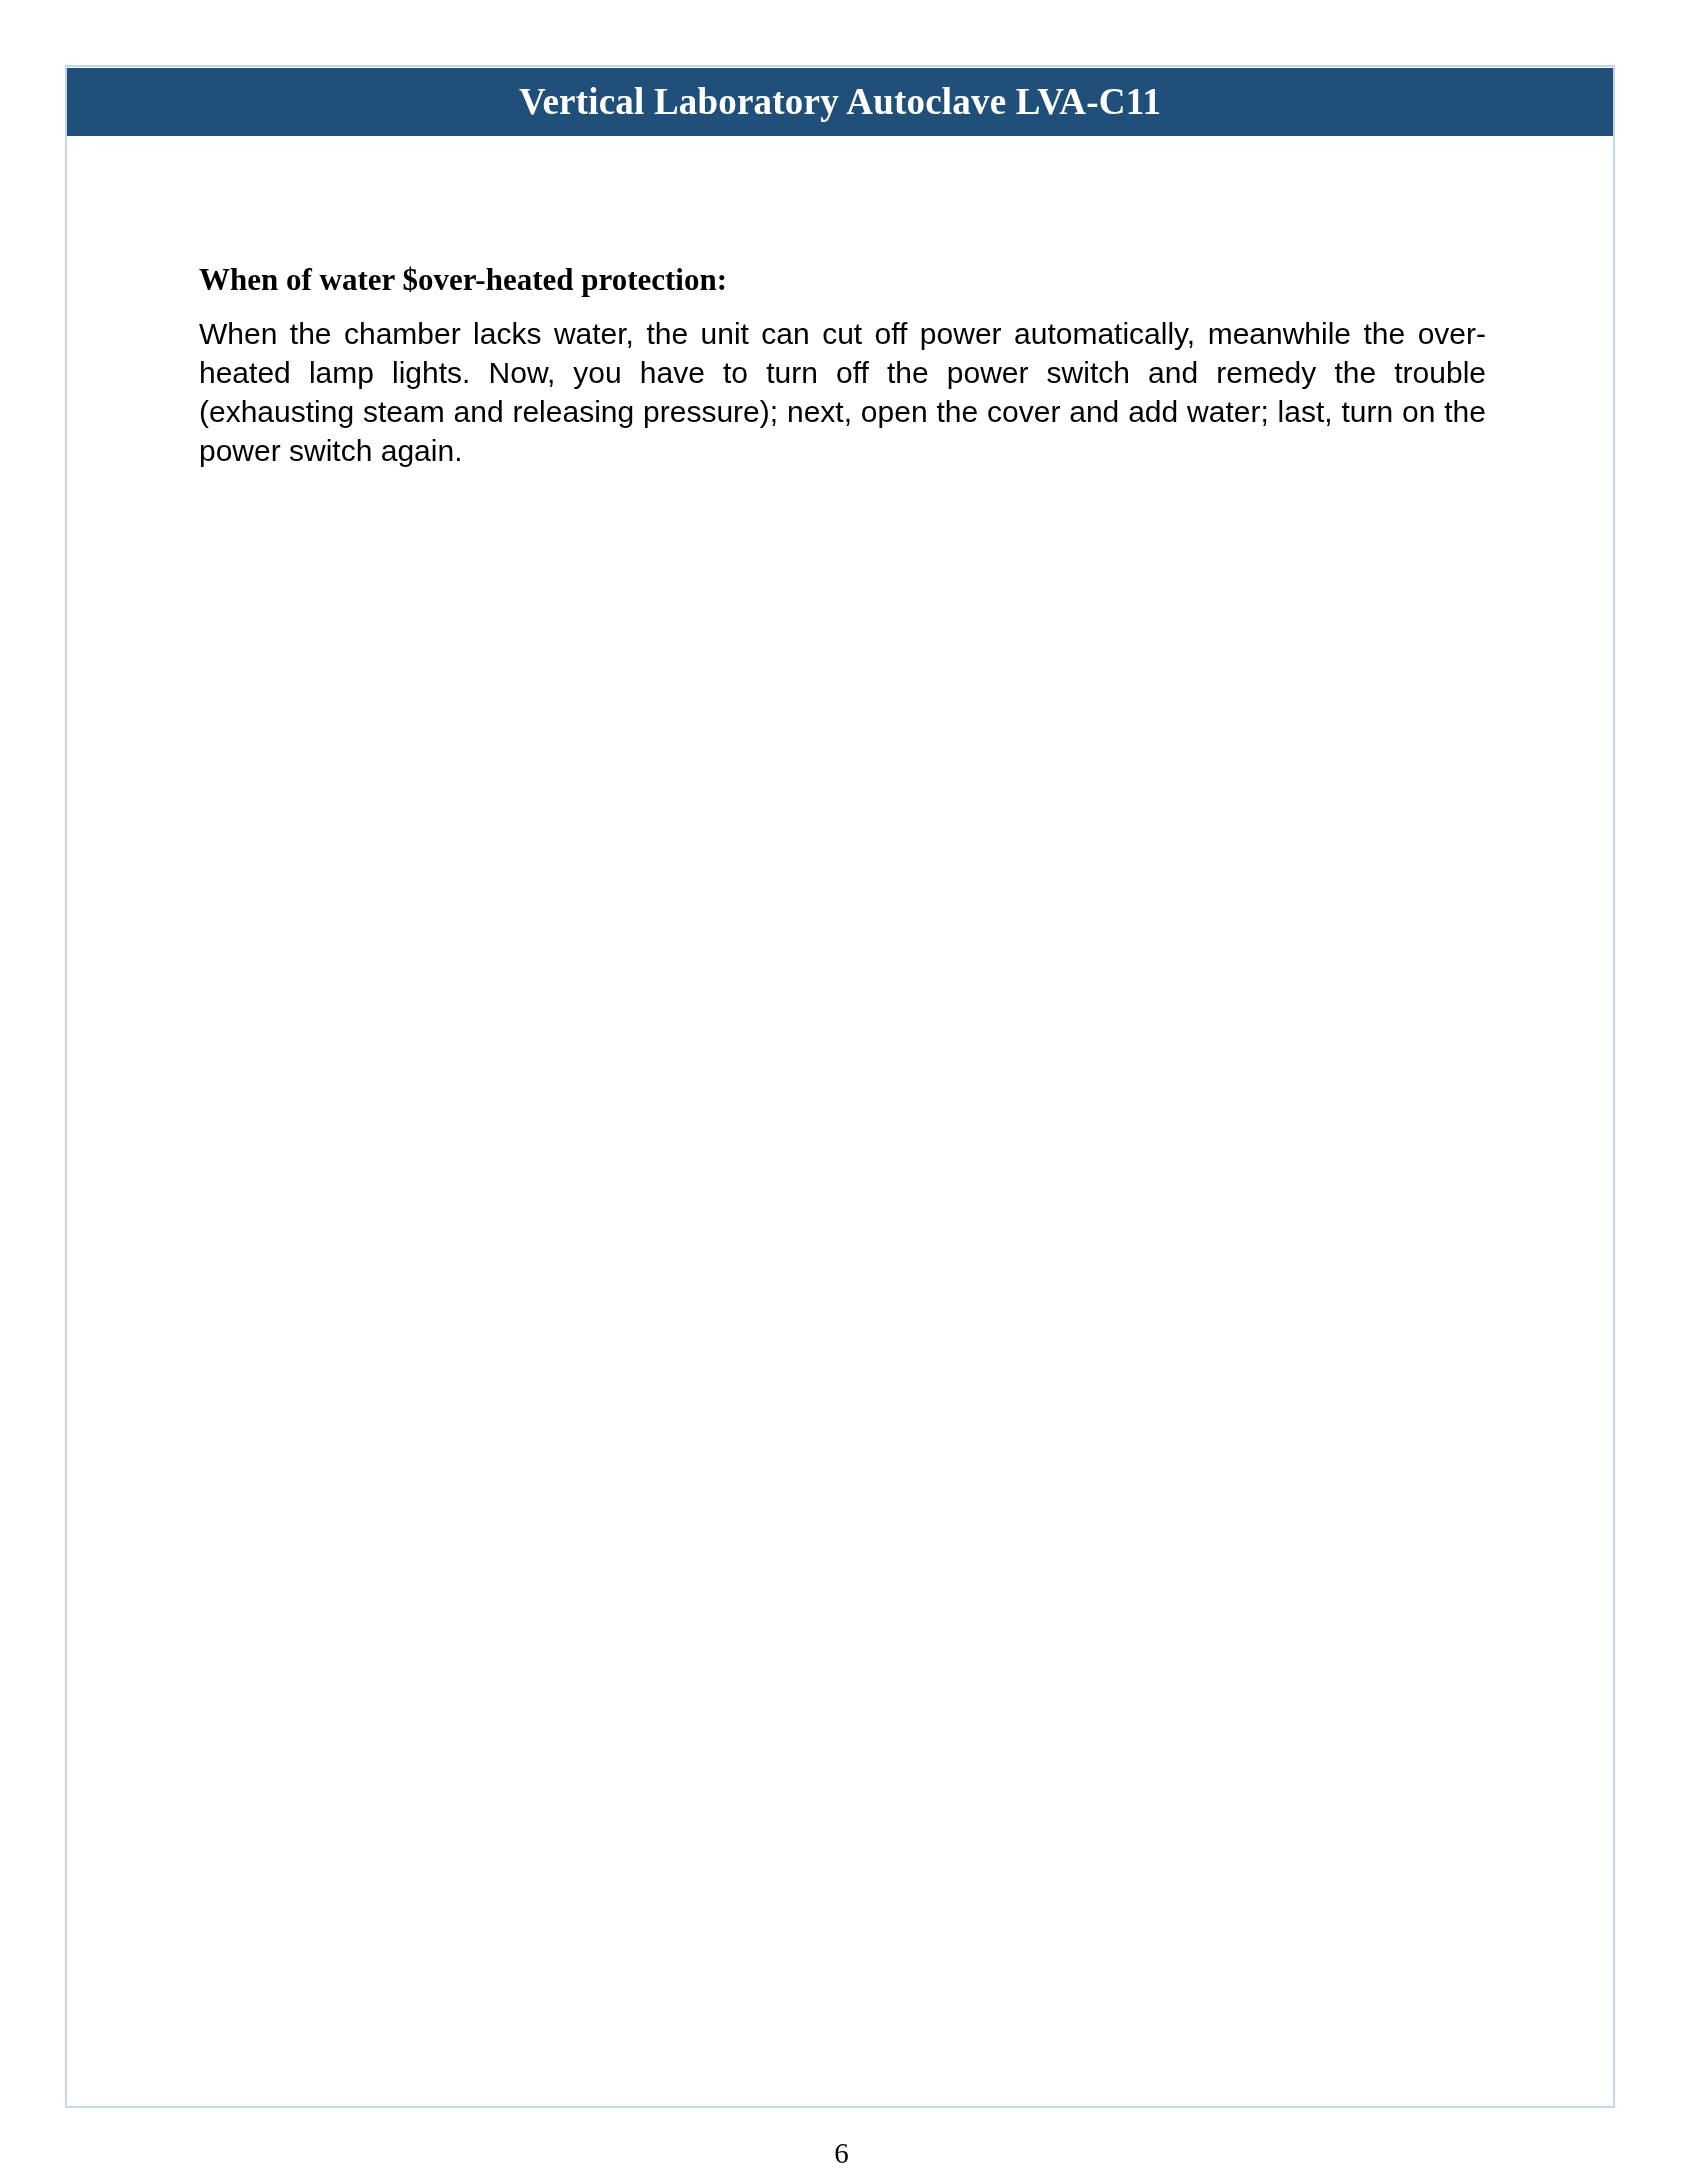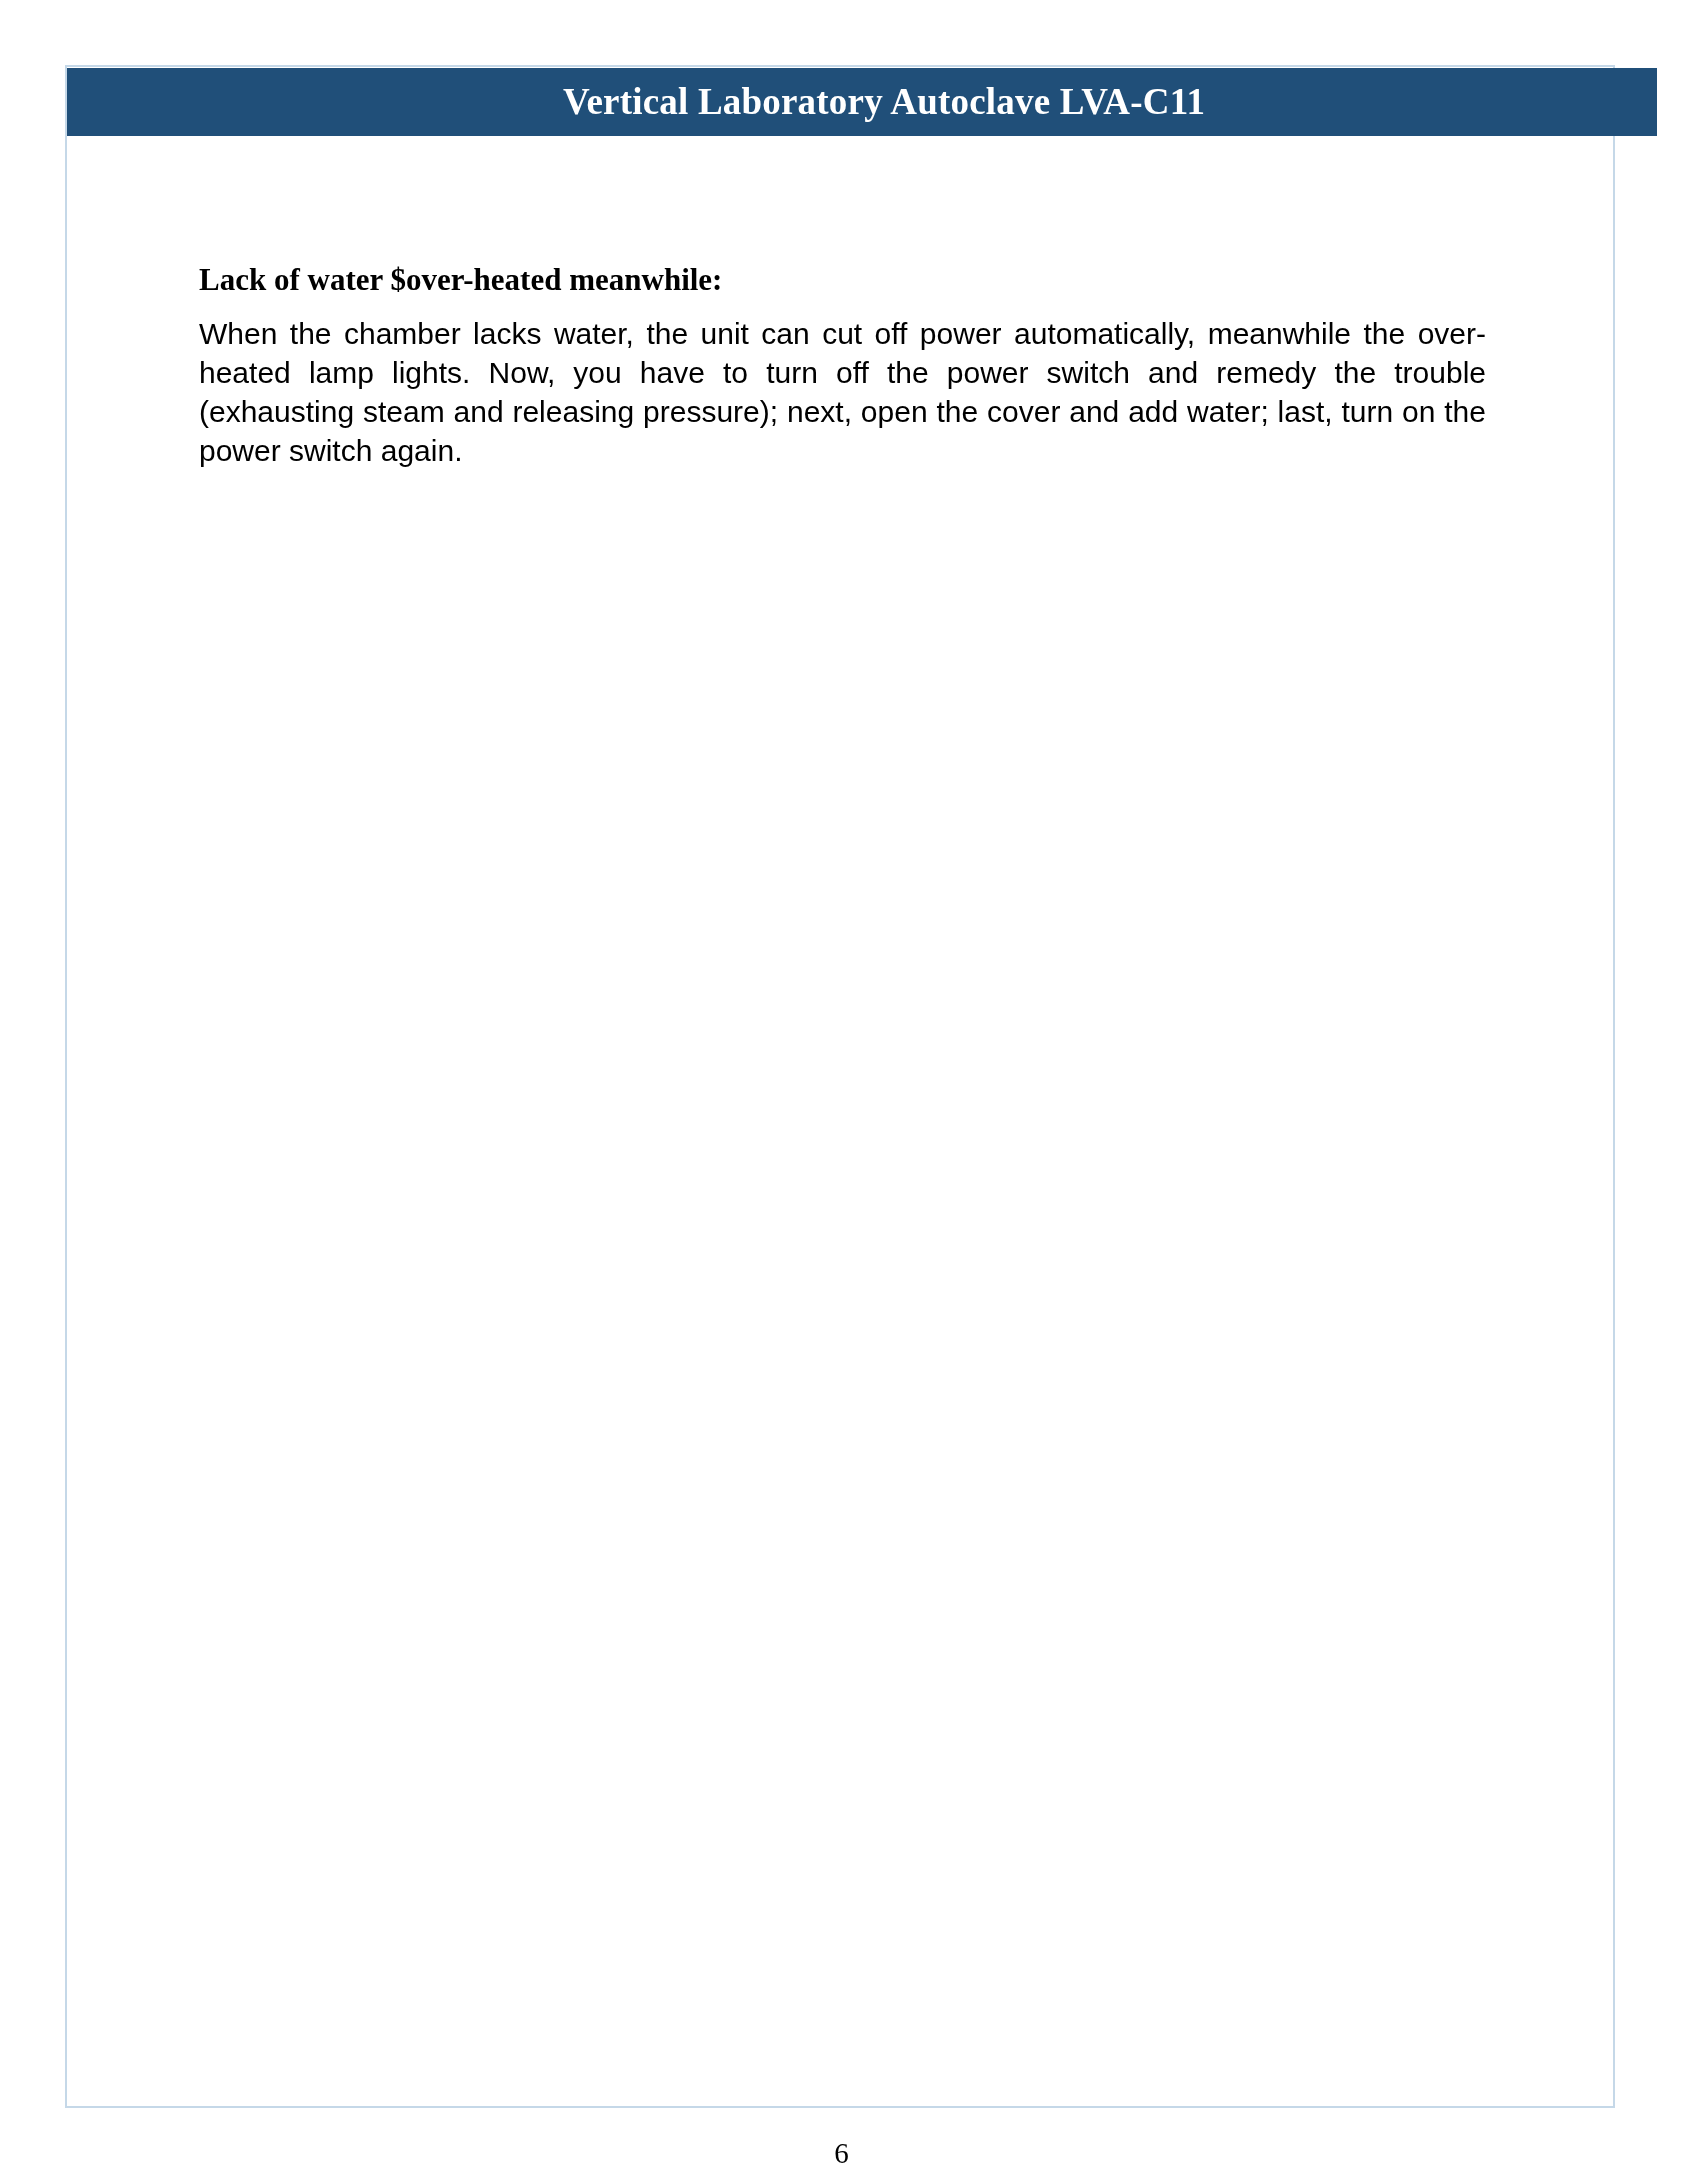--- a/index.html
+++ b/index.html
@@ -27,21 +27,20 @@
     .header-bar {
       position: absolute;
       left: 67px;
       top: 68px;
       width: 1546px;
       height: 68px;
       background: #204f79;
       display: flex;
       align-items: center;
       justify-content: center;
-      padding-left: 44px;
     }
     .header-title {
       color: #ffffff;
       font-family: "Liberation Serif", "DejaVu Serif", serif;
       font-weight: bold;
       font-size: 37px;
       letter-spacing: 0.2px;
       line-height: 1;
       transform: translateY(-1px);
     }
@@ -79,18 +78,18 @@
 </head>
 <body>
 
 <div class="page-frame"></div>
 
 <div class="header-bar">
   <span class="header-title">Vertical Laboratory Autoclave LVA-C11</span>
 </div>
 
 <div class="content">
-  <h2 class="section-heading">Lack of water $over-heated meanwhile:</h2>
+  <h2 class="section-heading">When of water $over-heated protection:</h2>
   <p class="section-body">When the chamber lacks water, the unit can cut off power automatically, meanwhile the over-heated lamp lights. Now, you have to turn off the power switch and remedy the trouble (exhausting steam and releasing pressure); next, open the cover and add water; last, turn on the power switch again.</p>
 </div>
 
 <div class="page-number">6</div>
 
 
 </body></html>

